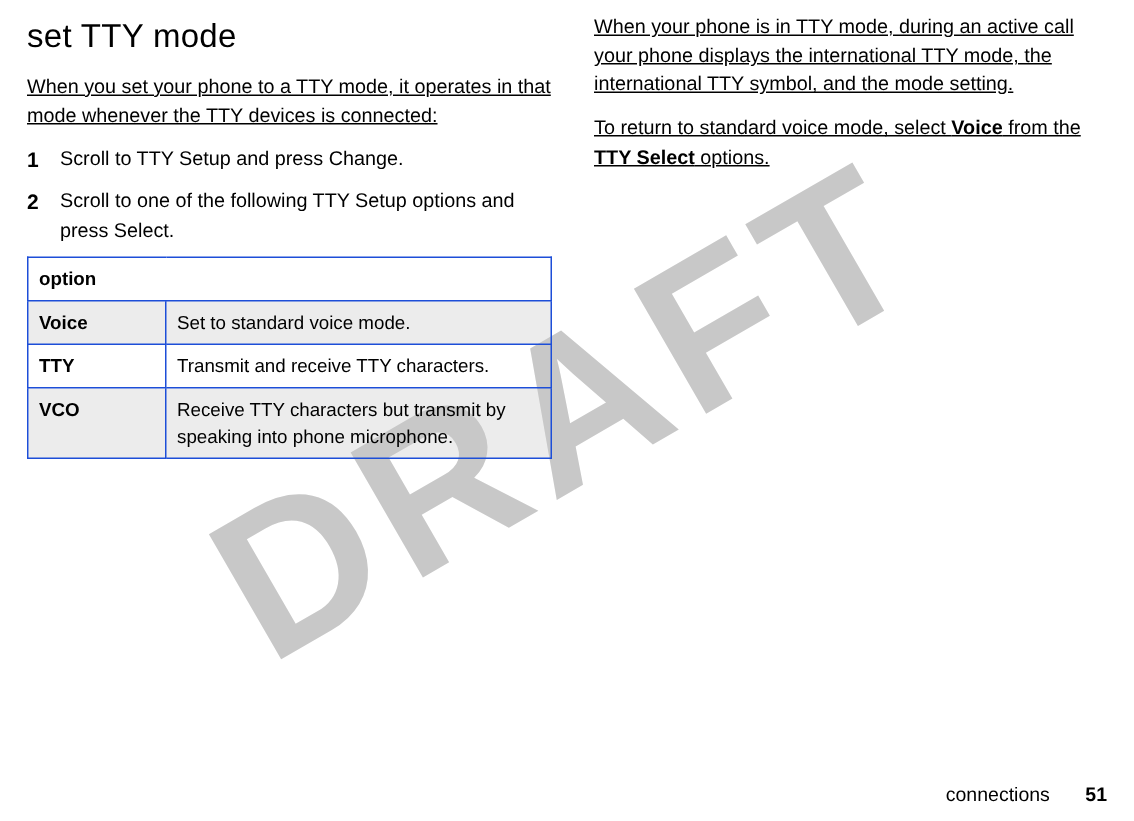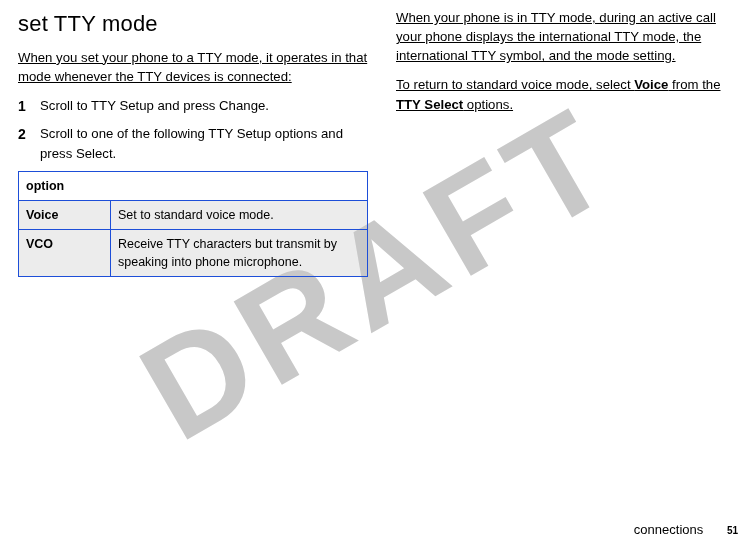--- a/index.html
+++ b/index.html
@@ -97,21 +97,21 @@
     font-weight: 700;
     width: 92px;
   }
   .footer {
     position: absolute;
     bottom: 10px;
     right: 18px;
     font-size: 13px;
     z-index: 1;
   }
-  .footer .pg { font-weight: 700; margin-left: 20px; font-size:10px;}
+  .footer .pg { font-weight: 700; margin-left: 20px; font-size:13px;}
 </style>
 </head>
 <body>
 
 <div class="watermark">DRAFT</div>
 
 <div class="content">
   <div class="col col-left">
     <h1 class="sect">set TTY mode</h1>
     <p class="body">When you set your phone to a TTY mode, it operates in that mode whenever the TTY devices is connected:</p>
@@ -130,20 +130,24 @@
 
     <table class="opts">
       <tbody>
           <tr class="hdr">
         <td colspan="2">option</td>
       </tr>
       <tr class="shade">
         <td class="key">Voice</td>
         <td>Set to standard voice mode.</td>
       </tr>
+      <tr>
+        <td class="key">TTY</td>
+        <td>Transmit and receive TTY characters.</td>
+      </tr>
       <tr class="shade">
         <td class="key">VCO</td>
         <td>Receive TTY characters but transmit by speaking into phone microphone.</td>
       </tr>
     </tbody>
       </table>
   </div>
 
   <div class="col col-right">
     <p class="body">When your phone is in TTY mode, during an active call your phone displays the international TTY mode, the international TTY symbol, and the mode setting.</p>

